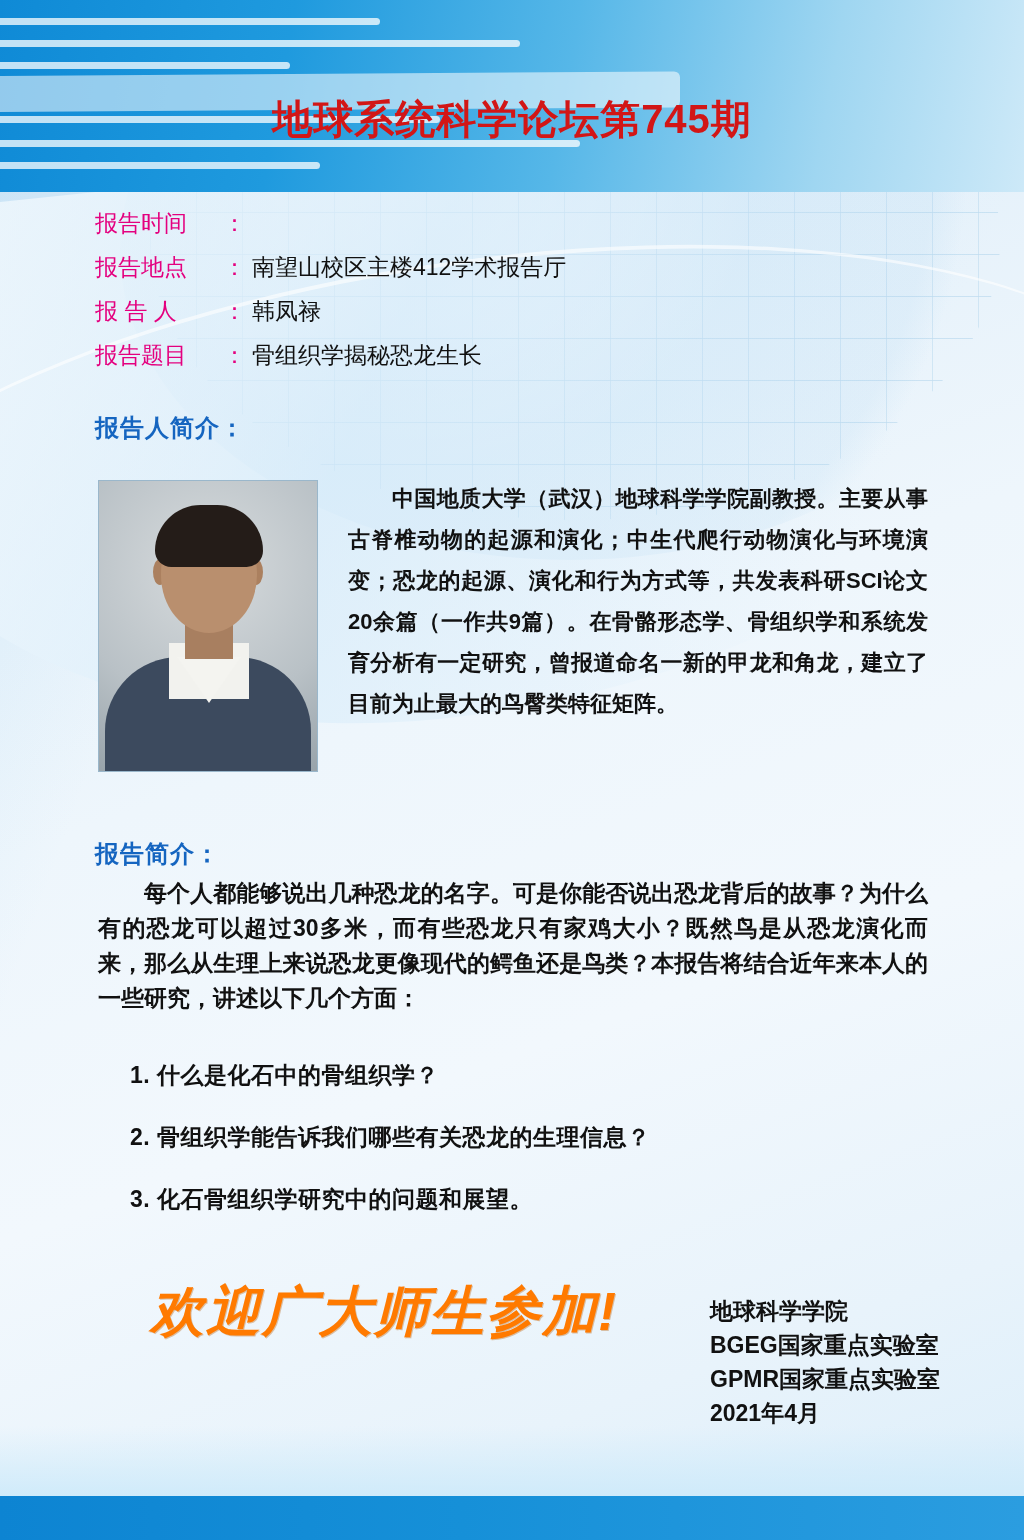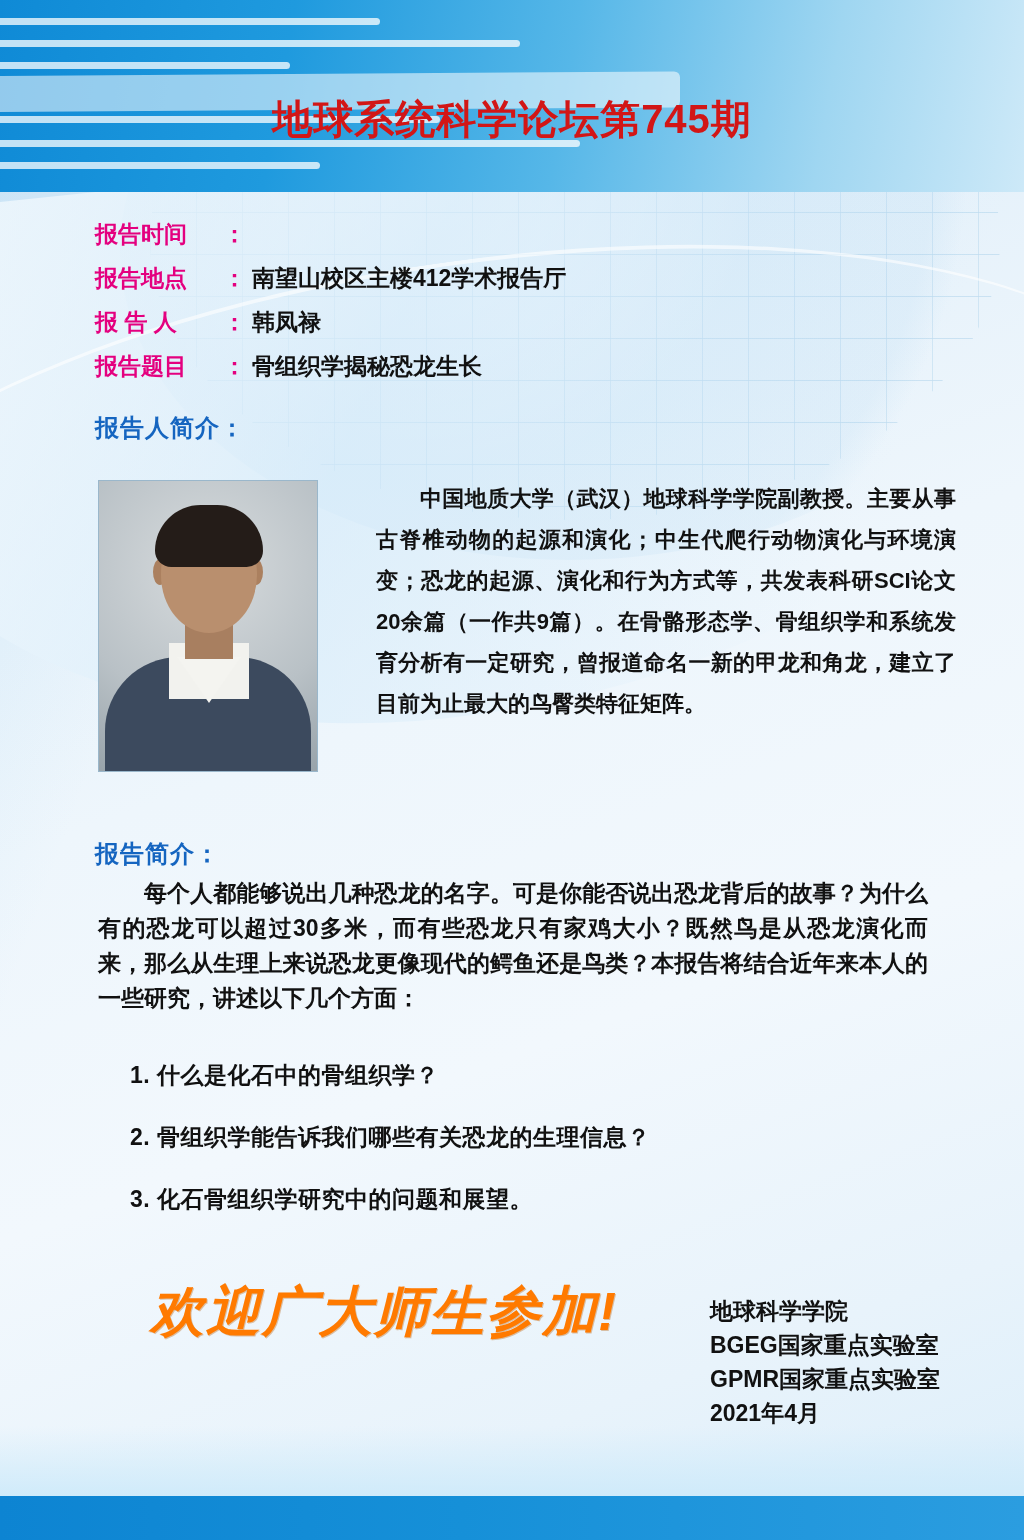--- a/index.html
+++ b/index.html
@@ -144,22 +144,21 @@
     position: absolute;
     left: 95px;
     top: 208px;
     width: 800px;
   }
   .info-row {
     display: flex;
     align-items: flex-end;
     margin-bottom: 13px;
     font-size: 23px;
-    font-weight: bold;
-    margin-top: 11px;
+    font-weight: normal;
   }
   .info-label {
     color: #e4007f;
     width: 128px;
     flex: 0 0 128px;
     letter-spacing: 0px;
   }
   .info-colon {
     color: #e4007f;
     margin-right: 6px;
@@ -248,21 +247,20 @@
     position: absolute;
     left: 348px;
     top: 478px;
     width: 580px;
     font-size: 22px;
     font-weight: bold;
     line-height: 41px;
     color: #111111;
     text-align: justify;
     text-indent: 2em;
-    margin-left: 28px;
   }
 
   .abstract {
     position: absolute;
     left: 98px;
     top: 876px;
     width: 830px;
     font-size: 23px;
     font-weight: bold;
     line-height: 35px;

